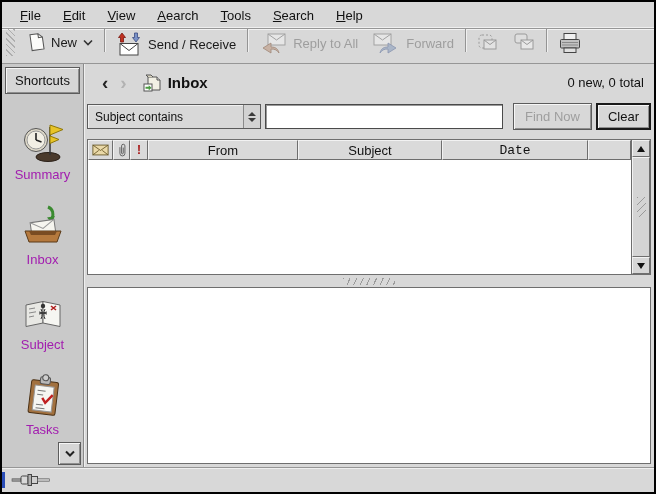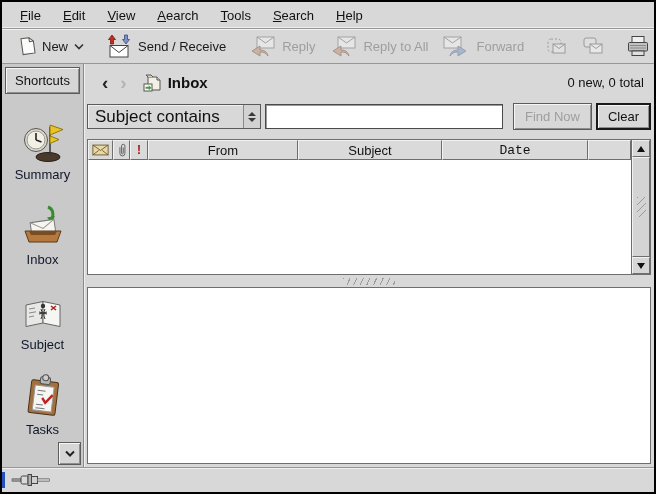--- a/index.html
+++ b/index.html
@@ -9,58 +9,58 @@
   .window { width:656px; height:494px; border:2px solid #000; background:#d8d8d8;
             display:flex; flex-direction:column; overflow:hidden; }
 
   
   .menubar { height:27px; display:flex; align-items:center; padding-left:8px;
              border-bottom:1px solid #969696; box-shadow: inset 0 -1px 0 #efefef; flex:0 0 auto;}
   .menu-item { padding:5px 12px 5px 10px; font-size:13px; cursor:default; white-space:nowrap;}
   .mn { text-decoration:underline; }
 
   
-  .toolbar { height:35px; display:flex; align-items:center; padding:0 6px 0 3px;
+  .toolbar { height:35px; display:flex; align-items:flex-start; padding:0 6px 0 3px;
              border-bottom:1px solid #969696; box-shadow: inset 0 1px 0 #f2f2f2; flex:0 0 auto;}
   .grip { width:9px; height:27px; margin:0 6px 0 1px;
           background:repeating-linear-gradient(45deg,#aeaeae 0 1px,transparent 1px 4px); }
   .tbtn { display:flex; align-items:center; gap:6px; padding:3px 7px; font-size:13px;
           color:#1a1a1a; white-space:nowrap; }
   .tbtn.disabled { color:#9e9e9e; }
   .tsep { width:1px; height:23px; background:#949494; box-shadow:1px 0 0 #f0f0f0; margin:0 4px; }
 
   
   .app-body { flex:1 1 auto; display:flex; min-height:0; }
 
   
   .sidebar { width:82px; flex:0 0 82px; background:#c9c9c9; border-right:1px solid #8a8a8a;
              display:flex; flex-direction:column; position:relative; }
   .shortcuts-btn { margin:3px; height:27px; background:#d6d6d6; border:1px solid #5c5c5c;
              box-shadow: inset 1px 1px 0 #f6f6f6, inset -1px -1px 0 #8e8e8e;
              font-size:13px; display:flex; align-items:center; justify-content:center; }
   .side-item { display:flex; flex-direction:column; align-items:center; margin-top:22px; }
   .side-item:first-of-type { margin-top:26px; }
-  .side-label { font-size:13px; margin-top:4px; color:#0f172a; }
+  .side-label { font-size:13px; margin-top:4px; color:#a21caf; }
   .side-scroll-btn { position:absolute; right:2px; bottom:2px; width:23px; height:23px;
              background:#d6d6d6; border:1px solid #5c5c5c;
              box-shadow: inset 1px 1px 0 #f6f6f6, inset -1px -1px 0 #8e8e8e;
              display:flex; align-items:center; justify-content:center; }
 
   
   .main { flex:1 1 auto; display:flex; flex-direction:column; min-width:0;
           box-shadow: inset 1px 0 0 #efefef; }
   .folder-header { height:37px; display:flex; align-items:center; padding:0 10px 0 12px; flex:0 0 auto;}
   .nav-back { font-size:19px; font-weight:bold; color:#222; padding:0 6px; line-height:1;}
   .nav-fwd  { font-size:19px; font-weight:bold; color:#b2b2b2; padding:0 6px; margin-right:10px; line-height:1;}
   .folder-title { font-weight:bold; font-size:15px; margin-left:6px; }
   .folder-count { margin-left:auto; font-size:13px; }
 
   .search-row { display:flex; align-items:center; padding:2px 3px 9px 3px; gap:4px; flex:0 0 auto;}
   .combo { width:174px; height:25px; border:1px solid #5a5a5a; background:#d8d8d8;
-           display:flex; align-items:center; font-size:17px; padding-left:7px;
+           display:flex; align-items:center; font-size:12px; padding-left:7px;
            box-shadow: inset 1px 1px 0 #f0f0f0; }
   .combo-arrows { margin-left:auto; width:17px; align-self:stretch; border-left:1px solid #8a8a8a;
            display:flex; flex-direction:column; align-items:center; justify-content:center; gap:2px;
            background:#d2d2d2; }
   .tri-up { width:0; height:0; border-left:4px solid transparent; border-right:4px solid transparent;
             border-bottom:4px solid #3a3a3a; }
   .tri-down { width:0; height:0; border-left:4px solid transparent; border-right:4px solid transparent;
             border-top:4px solid #3a3a3a; }
   .search-input { flex:1; height:25px; background:#fff; border:1px solid #4a4a4a;
             box-shadow: inset 1px 1px 0 #9a9a9a; font-size:13px; padding:0 4px;
@@ -155,30 +155,20 @@
           <path d="M20 10l-3.5-4.5h2V1h3v4.5h2z" fill="#7a92c8" stroke="#3a4a80" stroke-width="0.8"></path>
           <rect x="4" y="11.5" width="18" height="11.5" fill="#fff" stroke="#444"></rect>
           <path d="M4 11.5l9 7 9-7" fill="none" stroke="#444"></path>
         </svg>
       </span>
       <span>Send / Receive</span>
     </div>
 
     <div class="tsep"></div>
 
-    <div class="tbtn disabled">
-      <span>
-        <svg width="28" height="22" viewBox="0 0 28 22">
-          <rect x="9" y="2" width="17" height="11" fill="#e6e6e6" stroke="#a2a2a2"></rect>
-          <path d="M9 2l8.5 6L26 2" fill="none" stroke="#a2a2a2"></path>
-          <path d="M12 15v-4l-8 5 8 5v-4c4 0 6 1 8 4-1-4-3-6-8-6z" fill="#c8b2a4" stroke="#a08878" stroke-width="0.8"></path>
-        </svg>
-      </span>
-      <span>Reply</span>
-    </div>
 
     <div class="tbtn disabled">
       <span>
         <svg width="28" height="22" viewBox="0 0 28 22">
           <rect x="9" y="2" width="17" height="11" fill="#e6e6e6" stroke="#a2a2a2"></rect>
           <path d="M9 2l8.5 6L26 2" fill="none" stroke="#a2a2a2"></path>
           <path d="M12 15v-4l-8 5 8 5v-4c4 0 6 1 8 4-1-4-3-6-8-6z" fill="#c8b2a4" stroke="#a08878" stroke-width="0.8"></path>
         </svg>
       </span>
       <span>Reply to All</span>

